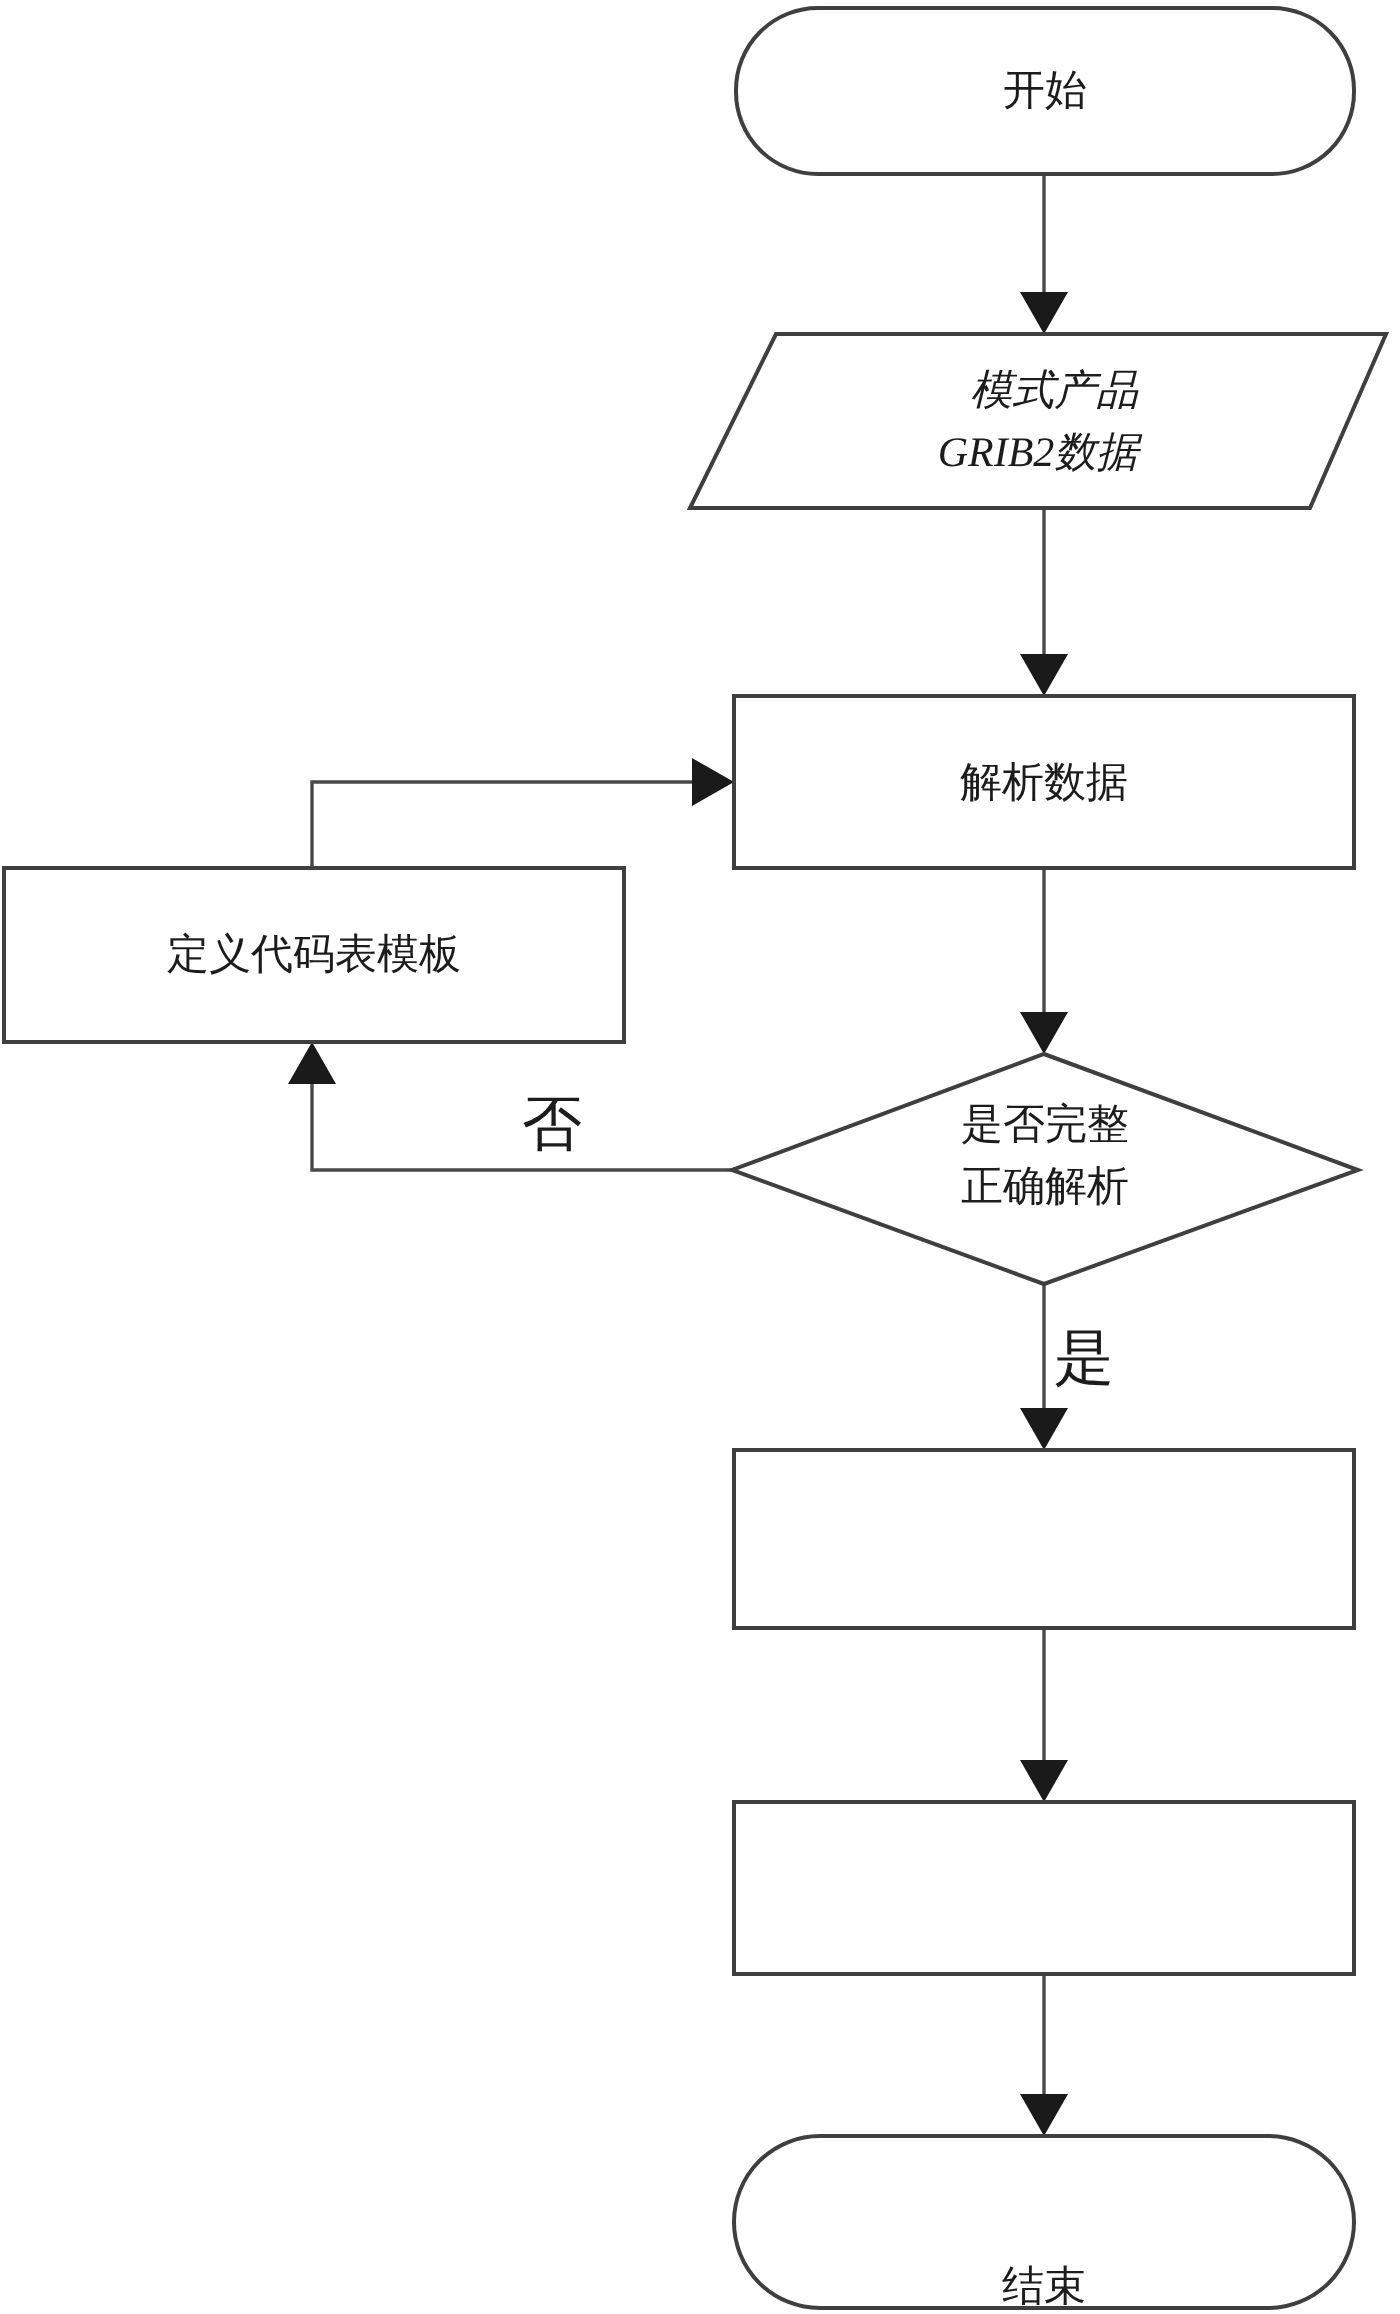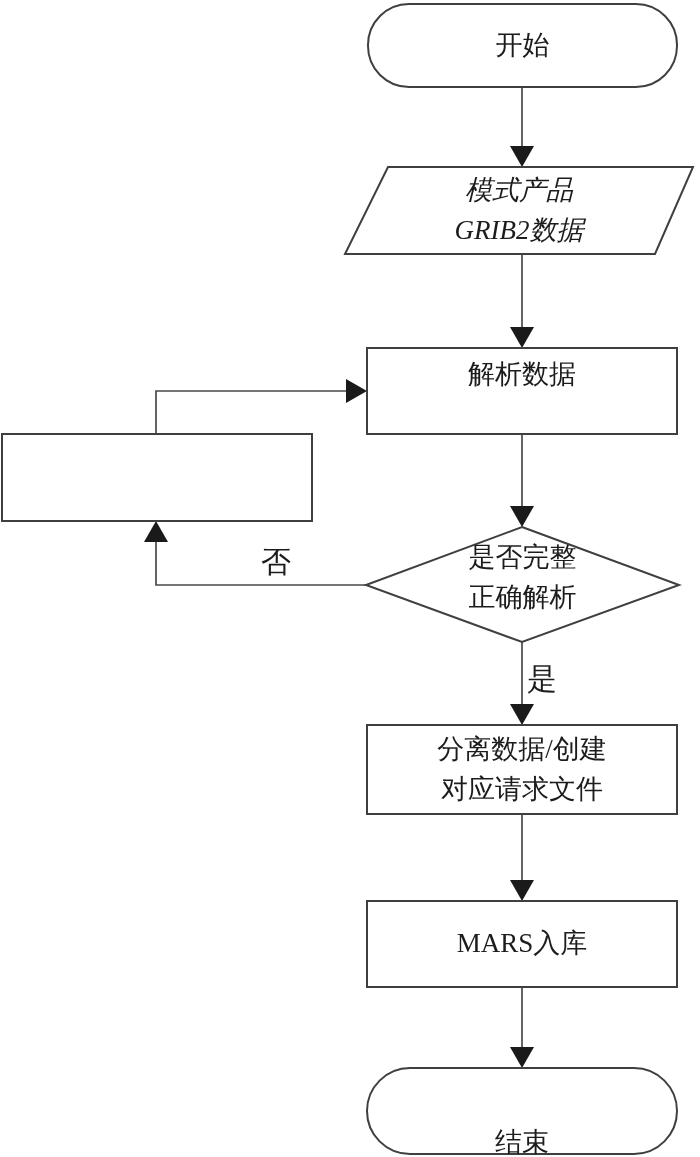--- a/index.html
+++ b/index.html
@@ -35,22 +35,22 @@
   }
   .arrow-head {
     fill: #1a1a1a;
     stroke: none;
   }
   .node-label {
     position: absolute;
     display: flex;
     align-items: center;
     justify-content: center;
-    text-align: center;
-    font-size: 27px;
+    text-align: right;
+    font-size: 21px;
     line-height: 1.45;
     white-space: pre-line;
     color: #1c1c1c;
     pointer-events: none;
   }
   .edge-label {
     position: absolute;
     display: flex;
     align-items: center;
     justify-content: center;
@@ -90,24 +90,22 @@
     <rect class="node-shape" x="2" y="434" width="310" height="87"></rect>
     <polygon class="node-shape" points="522,527 679,585 522,642 366,585"></polygon>
     <rect class="node-shape" x="367" y="725" width="310" height="89"></rect>
     <rect class="node-shape" x="367" y="901" width="310" height="86"></rect>
     <rect class="node-shape" x="367" y="1068" width="310" height="86" rx="43" ry="43"></rect>
   </svg>
 
   <div class="node-label" style="left:368px; top:4px;   width:309px; height:83px;">开始</div>
   <div class="node-label" style="left:345px; top:167px; width:348px; height:87px;font-style:italic;">模式产品
 GRIB2数据</div>
-  <div class="node-label" style="left:367px; top:332px; width:310px; height:86px;">解析数据</div>
+  <div class="node-label" style="left:367px; top:348px; width:310px; height:86px;">解析数据</div>
+  <div class="node-label" style="left:2px;   top:434px; width:310px; height:87px;">定义代码表模板</div>
   <div class="node-label" style="left:366px; top:520px; width:313px; height:115px;">是否完整
 正确解析</div>
-  <div class="node-label" style="left:367px; top:725px; width:310px; height:89px;">分离数据/创建
-对应请求文件</div>
-  <div class="node-label" style="left:367px; top:901px; width:310px; height:86px;">MARS入库</div>
   <div class="node-label" style="left:367px; top:1104px; width:310px; height:78px;">结束</div>
 
   <div class="edge-label" style="left:246px; top:544px; width:60px; height:36px;">否</div>
   <div class="edge-label" style="left:514px; top:661px; width:56px; height:36px;">是</div>
 
 </div>
 
 </body></html>

